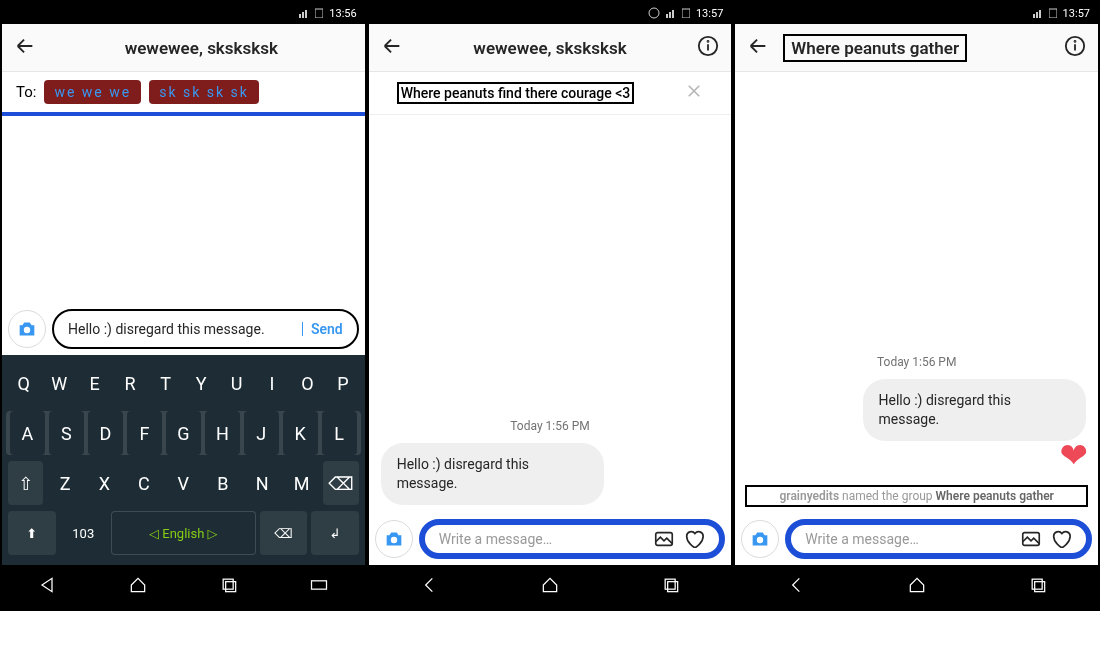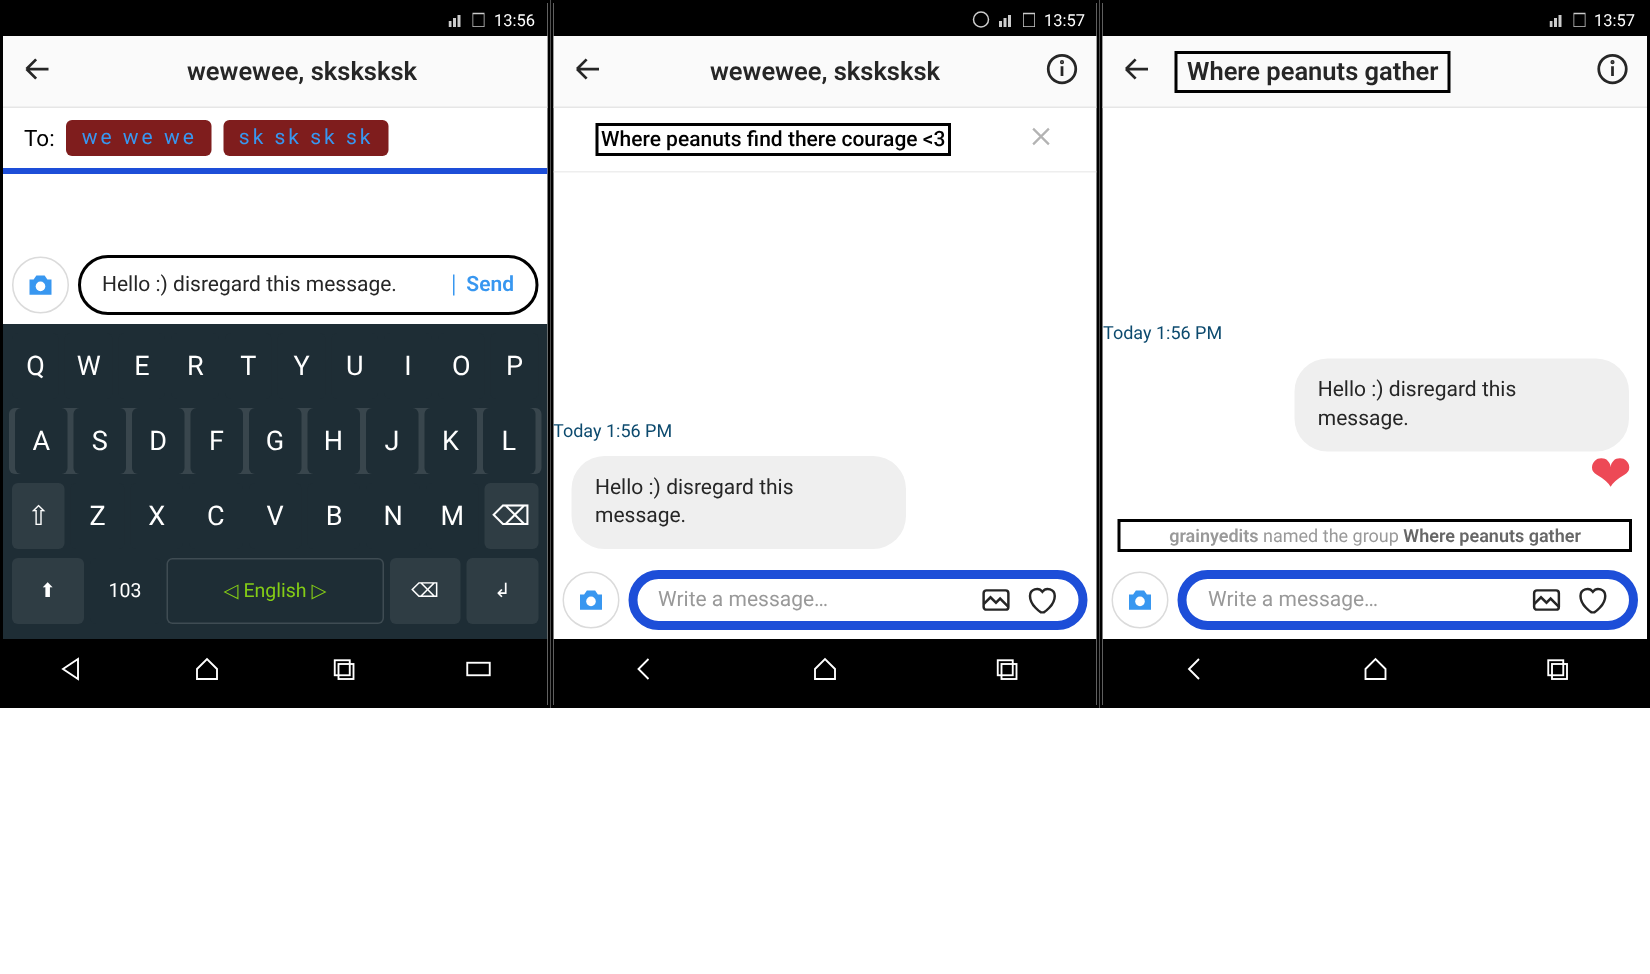--- a/index.html
+++ b/index.html
@@ -1,17 +1,17 @@
 <!DOCTYPE html>
 <html><head>
 <meta charset="utf-8">
 <style>
   * { box-sizing: border-box; margin: 0; padding: 0; }
   body { font-family: -apple-system, "Segoe UI", Roboto, Helvetica, Arial, sans-serif; background: #fff; }
-  .stage { width: 1100px; height: 472px; display: flex; background: #000; }
+  .stage { width: 1100px; height: 611px; display: flex; background: #000; }
   .phone { position: relative; flex: 1; border: 2px solid #000; background: #fff; display: flex; flex-direction: column; overflow: hidden; }
 
   
   .statusbar { height: 22px; background: #000; color: #fff; font-size: 11px; display: flex; align-items: center; justify-content: flex-end; padding: 0 8px; gap: 6px; }
   .statusbar svg { fill: #ccc; }
 
   
   .app-header { height: 48px; display: flex; align-items: center; padding: 0 12px; gap: 14px; border-bottom: 1px solid #e6e6e6; background: #fafafa; text-align: center; }
   .app-header .title { font-weight: 600; font-size: 17px; color: #262626; flex: 1; }
   .app-header .back svg { width: 22px; height: 22px; stroke: #262626; stroke-width: 2; fill: none; }
@@ -43,21 +43,21 @@
   .krow.mid { background: rgba(255,255,255,0.12); border-radius: 4px; padding: 0 2px; }
   .key.shift, .key.del { background: rgba(255,255,255,0.08); }
   .krow.bottom .key { font-size: 13px; }
   .spacebar { flex: 3; border: 1px solid rgba(255,255,255,0.15); border-radius: 4px; font-size: 12px; color: #84cc16; }
 
   
   .navbar { height: 44px; background: #000; display: flex; align-items: center; justify-content: space-around; }
   .navbar svg { width: 20px; height: 20px; stroke: #fff; fill: none; stroke-width: 1.5; }
 
   
-  .timestamp { text-align: left; color: #0c4a6e; font-size: 12px; padding: 10px 0; }
+  .timestamp { text-align: center; color: #737373; font-size: 12px; padding: 10px 0; }
   .bubble { background: #efefef; border-radius: 22px; padding: 12px 16px; font-size: 14px; color: #262626; max-width: 66%; line-height: 1.35; }
   .bubble-row { display: flex; padding: 0 12px; }
   .bubble-row.right { justify-content: flex-end; }
   .heart { color: #ed4956; font-size: 34px; position: relative; top: -6px; }
 
   
   .name-input-row { display: flex; align-items: center; padding: 10px 28px; gap: 10px; border-bottom: 1px solid #eee; }
   .name-input-row .close svg { width: 18px; height: 18px; stroke: #b3b3b3; stroke-width: 2; }
 
   

